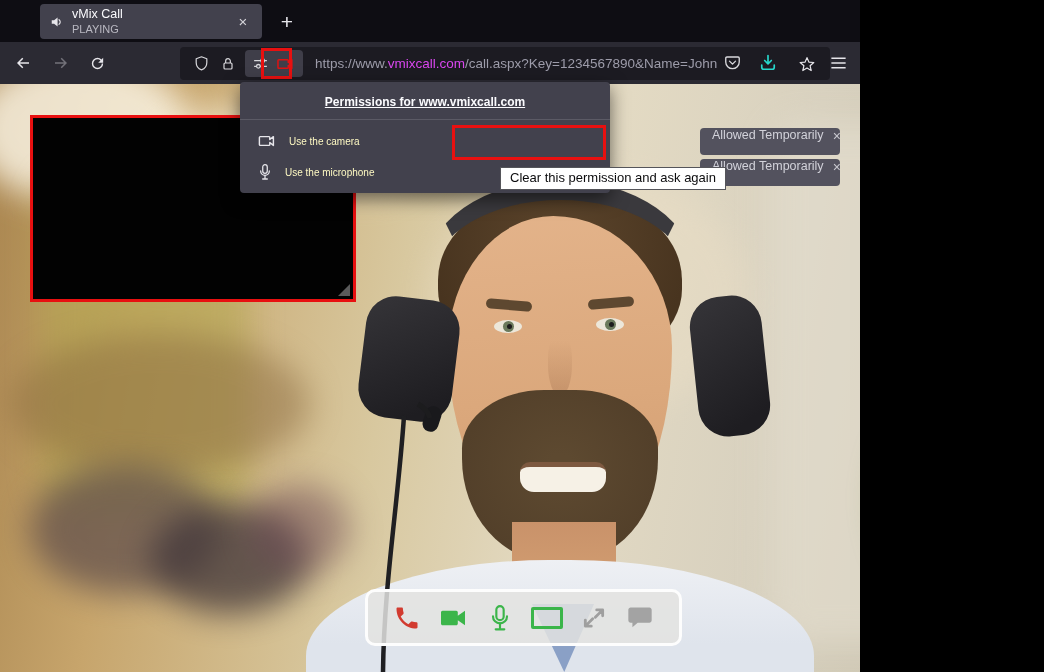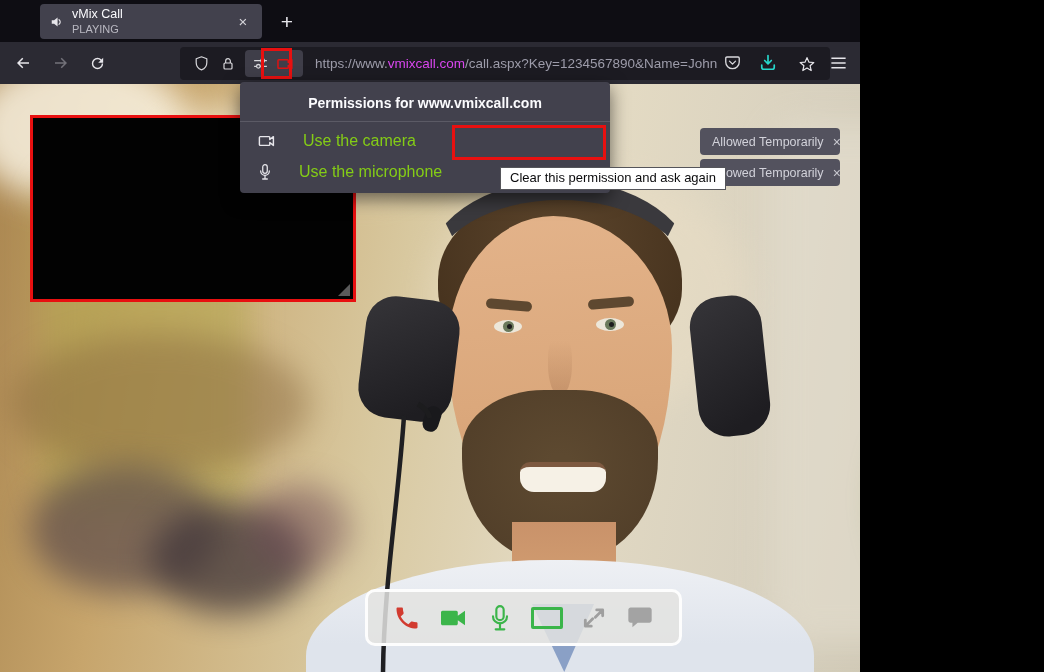--- a/index.html
+++ b/index.html
@@ -68,26 +68,26 @@
   .pip { position:absolute; right:0; top:375px; height:42px; background:rgba(42,43,47,.93); border:2px solid #1bd9e2; border-right:none; border-radius:21px 0 0 21px; display:flex; align-items:center; padding:0 12px 0 13px; gap:10px; }
   .pip-label { color:#f2f2f2; font-size:15px; white-space:nowrap; }
 
   
   .callbar { position:absolute; left:365px; top:505px; width:317px; height:57px; background:rgba(227,227,225,.85); border:3px solid #fdfdfd; border-radius:10px; display:flex; align-items:center; justify-content:space-evenly; padding:0 10px; }
   .call-btn { width:36px; height:36px; display:flex; align-items:center; justify-content:center; }
   .screen-rect { width:32px; height:22px; border:3.5px solid #3bb54a; border-radius:2px; }
 
   
   .panel { position:absolute; left:240px; top:82px; width:370px; height:111px; background:#42414d; border-radius:4px; box-shadow:0 6px 18px rgba(0,0,0,.55); z-index:50; }
-  .panel-title { text-align:center; color:#fbfbfe; font-size:14px; font-weight:bold; padding-top:13px; }
+  .panel-title { text-align:center; color:#fbfbfe; font-size:12px; font-weight:bold; padding-top:13px;text-decoration:underline; }
   .panel-div { margin-top:10px; height:1px; background:#5b5a65; }
   .panel-row { position:absolute; left:0; width:100%; height:30px; display:flex; align-items:center; padding-left:17px; }
   .row-cam { top:44px; } .row-mic { top:75px; }
-  .panel-row .row-label { color:#84cc16; font-size:16px; margin-left:26px; }
-  .perm-btn { position:absolute; display:flex; align-items:center; gap:9px; height:27px; padding:0 10px 0 12px; background:#53525e; border-radius:4px; color:#d2d2da; font-size:12.5px; white-space:nowrap; }
+  .panel-row .row-label { color:#fef9c3; font-size:10px; margin-left:12px; }
+  .perm-btn { position:absolute; display:flex; gap:9px; height:27px; padding:0 10px 0 12px; background:#53525e; border-radius:4px; color:#d2d2da; font-size:12.5px; white-space:nowrap; }
   .perm-btn .clear-x { color:#c8c8cf; font-size:14px; }
   .btn-cam { left:460px; top:46px; width:140px; }
   .btn-mic { left:460px; top:77px; width:140px; }
   .redbox-btn { position:absolute; left:452px; top:125px; width:154px; height:35px; border:3px solid #e81010; z-index:60; pointer-events:none; }
   .tooltip { position:absolute; left:500px; top:167px; background:#ffffff; border:1px solid #55555a; color:#0b0b0d; font-size:13px; padding:2px 9px 4px; z-index:70; white-space:nowrap; }
 
   svg { display:block; }
 </style>
 </head>
 <body>

